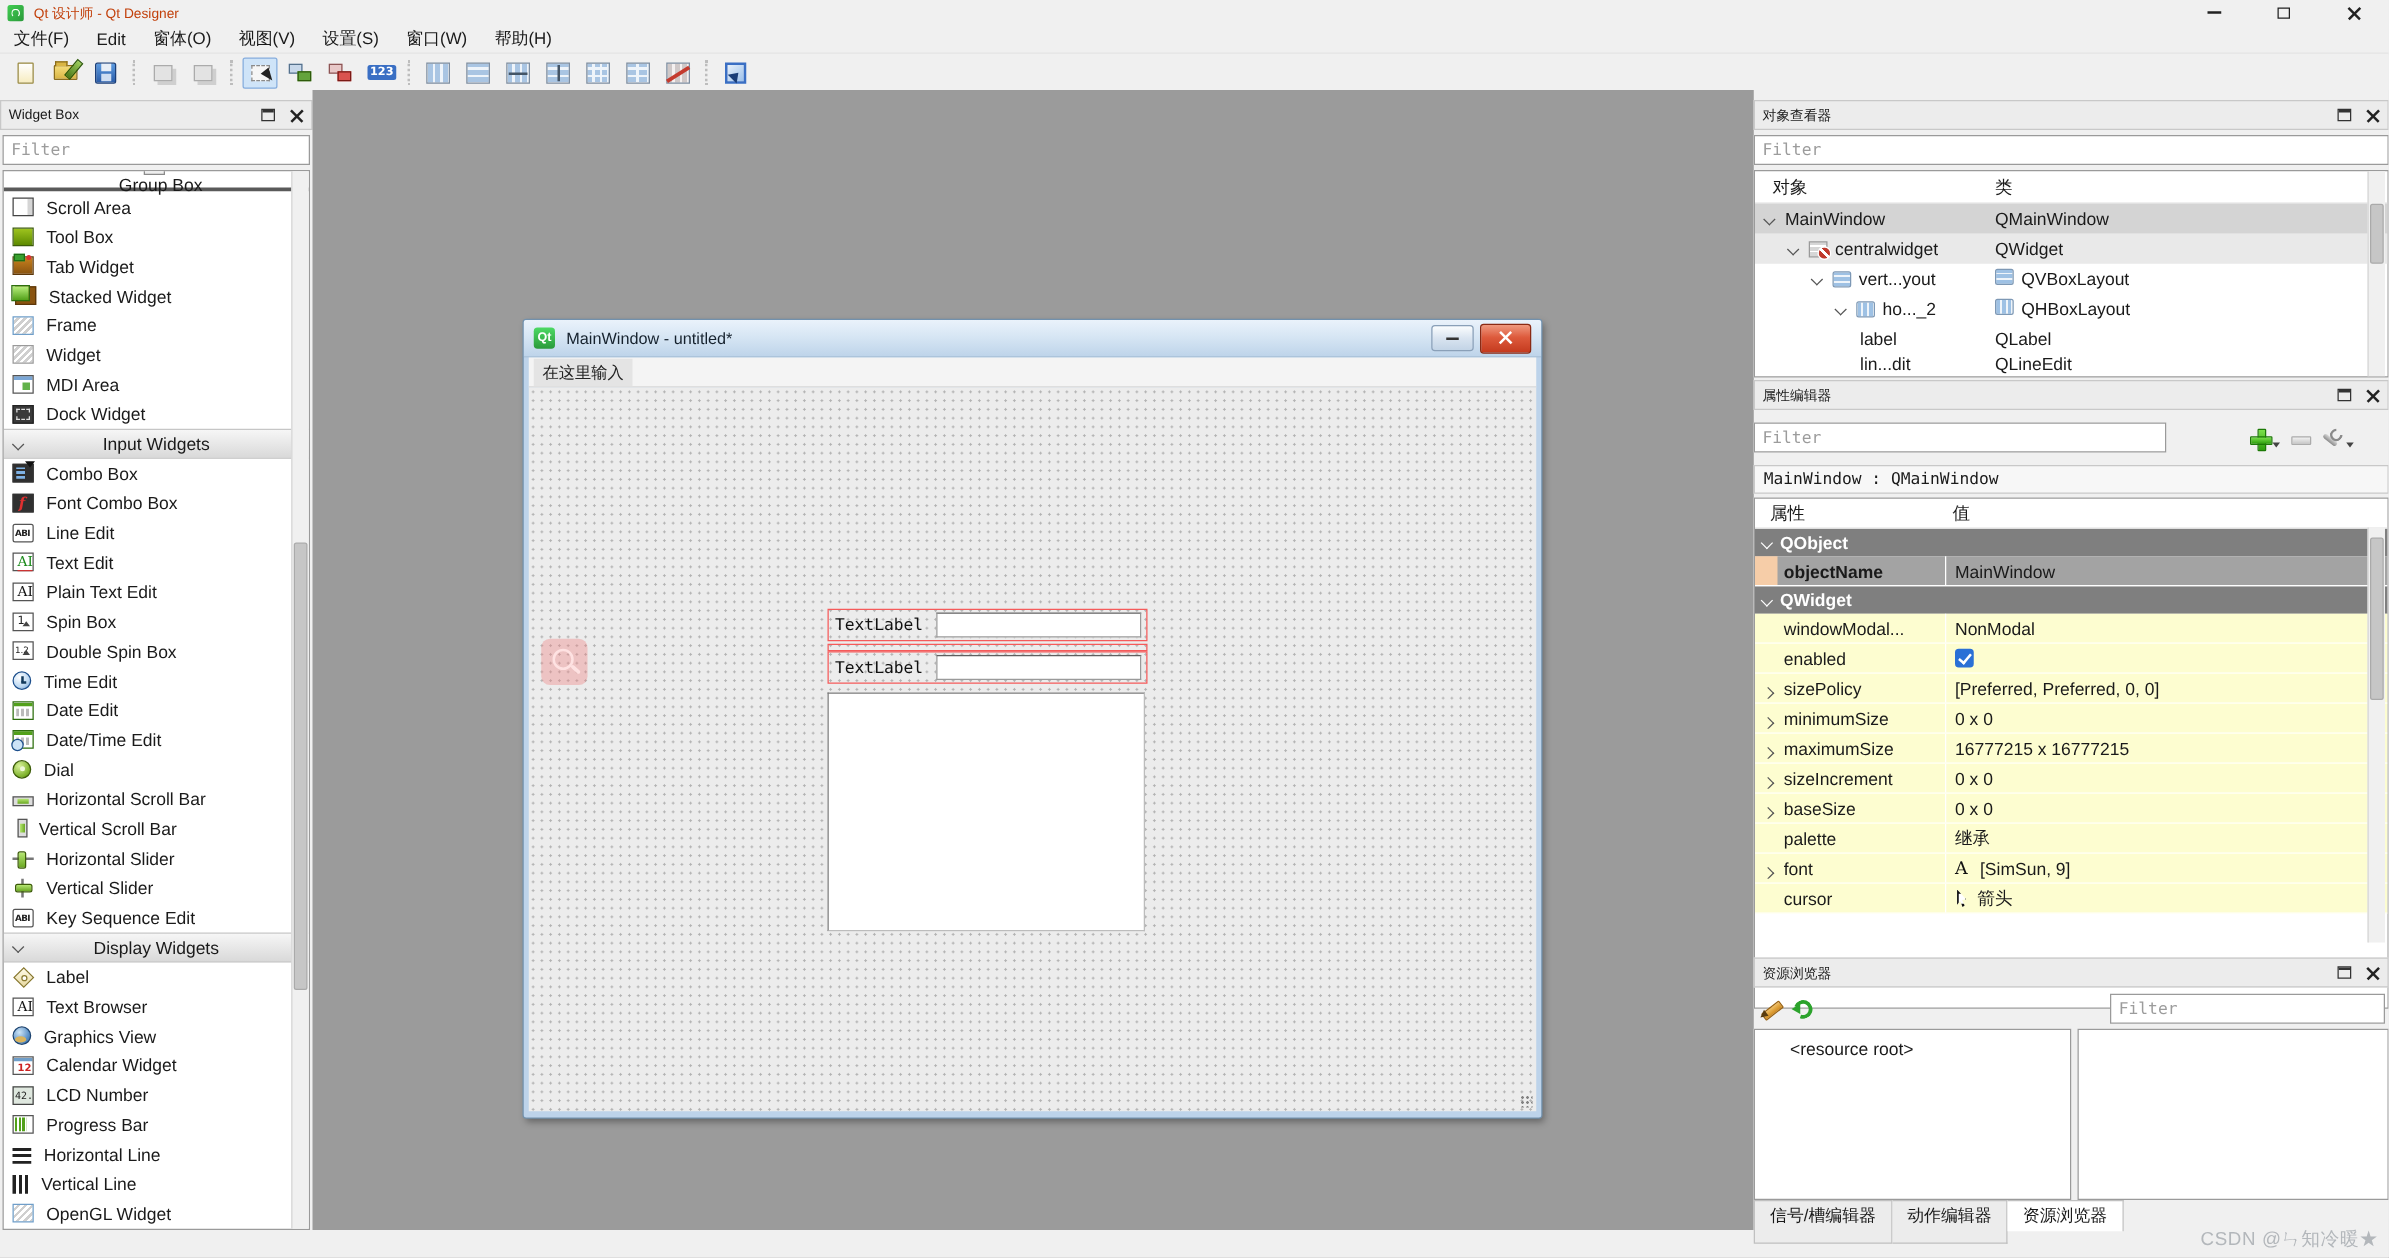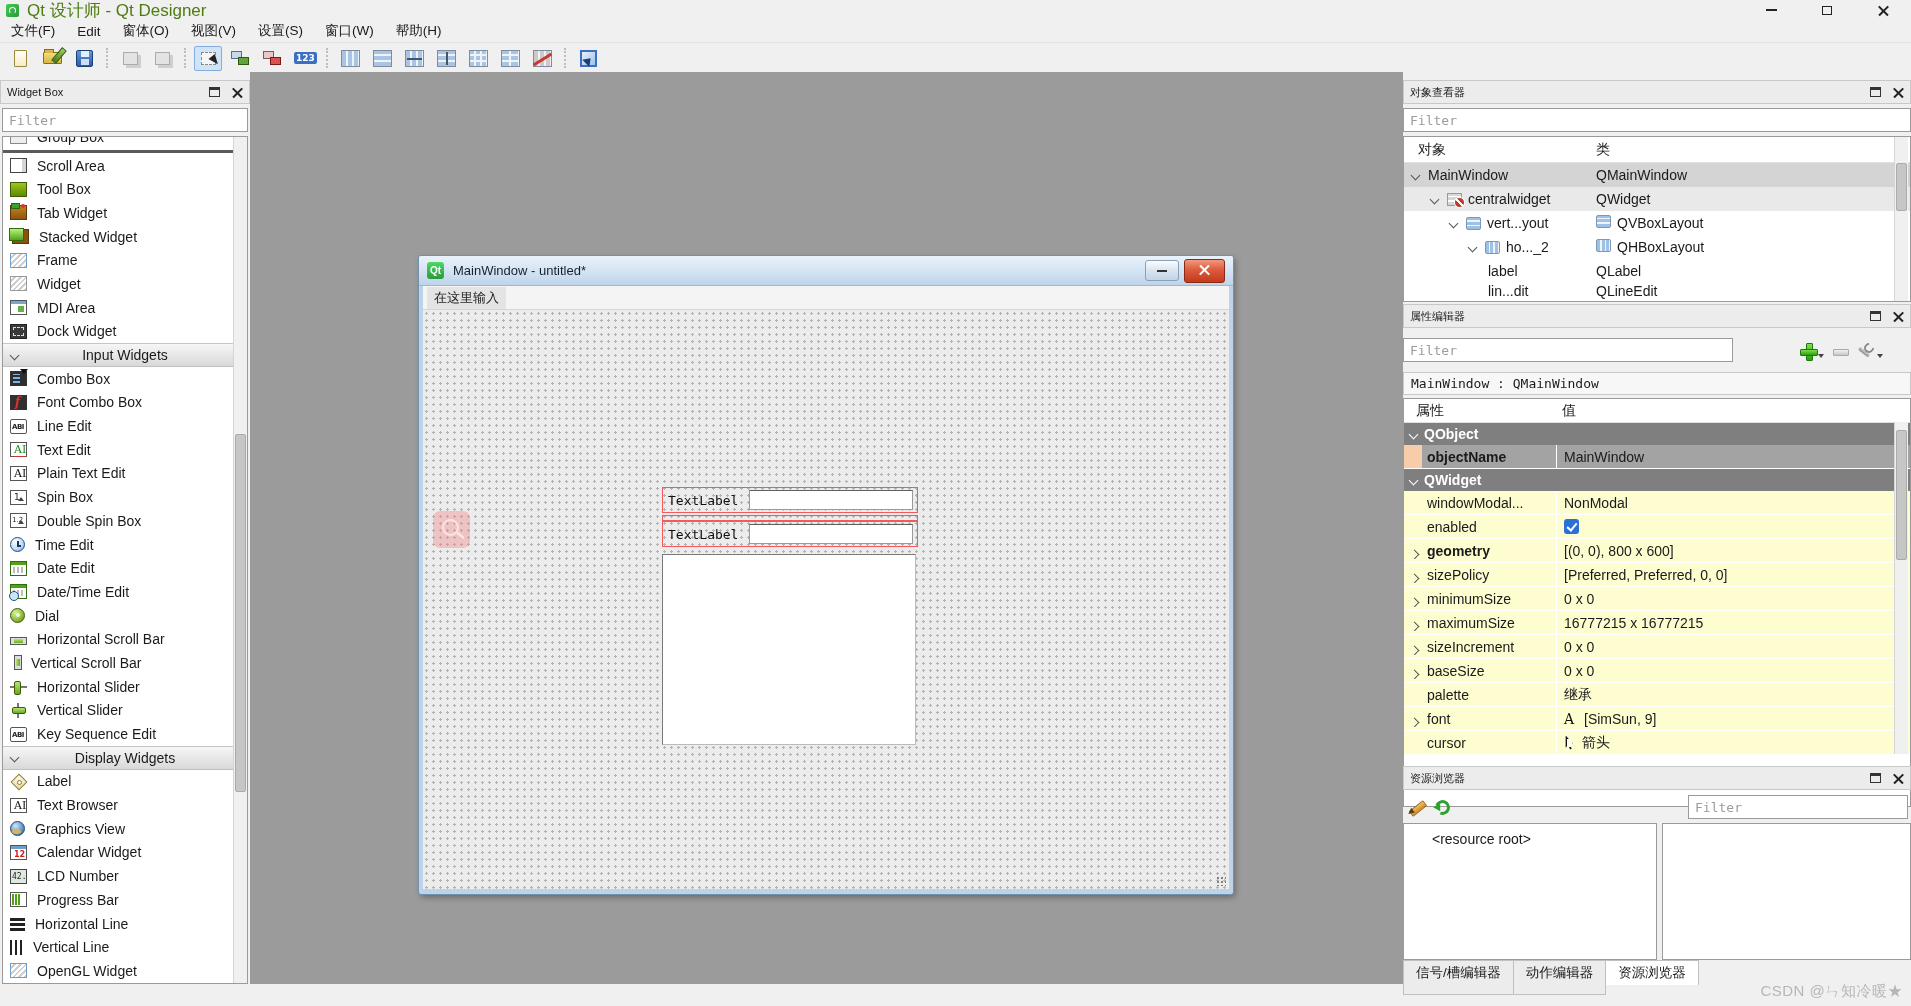--- a/index.html
+++ b/index.html
@@ -4,21 +4,21 @@
 <style>
   html,body{margin:0;padding:0;background:#f0f0f0;}
   *{box-sizing:border-box;}
   #app{position:relative;width:1911px;height:1006px;background:#f0f0f0;overflow:hidden;
        font-family:"Liberation Sans",sans-serif;color:#1a1a1a;font-size:14px;}
 
   
   #titlebar{position:absolute;left:0;top:0;width:1911px;height:20px;background:#f0f0f0;display:flex;align-items:center;}
   #app-icon{width:13px;height:13px;margin:0 8px 0 6px;background:linear-gradient(135deg,#41cd52,#2a9a3a);border-radius:2px;position:relative;}
   #app-icon::after{content:'';position:absolute;inset:3px;border:1.5px solid #fff;border-radius:50%;border-bottom-color:transparent;}
-  #app-title{font-size:17px;color:#4d7c0f;}
+  #app-title{font-size:11px;color:#c2410c;}
   #winbtns{position:absolute;right:0;top:0;height:20px;display:flex;}
   .wbtn{width:56px;height:20px;display:flex;align-items:center;justify-content:center;}
   .glyph-min{width:11px;height:2px;background:#222;}
   .glyph-max{width:10px;height:9px;border:1.5px solid #222;}
   .x-icon{position:relative;width:11px;height:11px;}
   .x-icon::before,.x-icon::after{content:'';position:absolute;left:-1px;right:-1px;top:5px;height:1.6px;background:#222;}
   .x-icon::before{transform:rotate(45deg);} .x-icon::after{transform:rotate(-45deg);}
 
   #menubar{position:absolute;left:0;top:20px;width:1911px;height:23px;background:#f0f0f0;display:flex;align-items:center;border-bottom:1px solid #e3e3e3;}
   .menu-item{padding:2px 11px;font-size:13.5px;cursor:default;text-align:right;}
@@ -70,21 +70,21 @@
   .chev.right{transform:rotate(-45deg);}
   .chev.white{border-color:#fff;}
   .sbar{position:absolute;background:#f0f0f0;border-left:1px solid #d5d5d5;}
   .sthumb{position:absolute;left:1px;right:1px;background:#c6c6c6;border:1px solid #aaaaaa;border-radius:2px;}
 
   
   #wb-header{left:0;top:80px;width:250px;}
   #wb-filter{left:2px;top:108px;width:246px;}
   #wb-list{position:absolute;left:2px;top:136px;width:246px;height:848px;background:#fff;border:1px solid #9a9a9a;overflow:hidden;padding-top:0;}
   .wb-item{height:23.7px;display:flex;align-items:center;padding-left:7px;font-size:14px;}
-  .wb-item.cut{margin-top:-12px;}
+  .wb-item.cut{margin-top:-12px;flex-direction:column;}
   .wb-cutline{height:3px;background:#5a5a5a;margin:1px 0 1px 0;}
   .wb-section{height:23.7px;display:flex;align-items:center;background:linear-gradient(#f6f6f6,#d9d9d9);border-top:1px solid #c6c6c6;border-bottom:1px solid #c0c0c0;padding-left:8px;font-size:14px;}
   .wb-section .sec-label{flex:1;text-align:center;margin-right:15px;}
   #wb-scroll{left:233px;top:137px;width:14px;height:846px;}
   .wicon{width:17px;height:15px;margin-right:10px;flex:none;position:relative;display:inline-block;}
 
   .i-group-box{border:1px solid #8a8a8a;background:#eee;}
   .i-scroll-area{border:1px solid #444;background:#fff;box-shadow:inset -4px 0 0 #d5d5d5;}
   .i-tool-box{background:linear-gradient(#9ec41e,#5d8a00);border:1px solid #3c5c08;}
   .i-tab-widget{background:linear-gradient(#c9811e,#8a5410);border:1px solid #5c370a;}
@@ -619,26 +619,20 @@
             <span>NonModal</span>
           </span>
         </div>
         <div class="p-row">
           <span class="p-name"><span>enabled</span></span>
           <span class="p-val">
             <span class="pv-checkbox"></span>
           </span>
         </div>
         <div class="p-row">
-          <span class="p-name"><span class="chev right"></span><span class="bold">geometry</span></span>
-          <span class="p-val">
-            <span>[(0, 0), 800 x 600]</span>
-          </span>
-        </div>
-        <div class="p-row">
           <span class="p-name"><span class="chev right"></span><span>sizePolicy</span></span>
           <span class="p-val">
             <span>[Preferred, Preferred, 0, 0]</span>
           </span>
         </div>
         <div class="p-row">
           <span class="p-name"><span class="chev right"></span><span>minimumSize</span></span>
           <span class="p-val">
             <span>0 x 0</span>
           </span>

